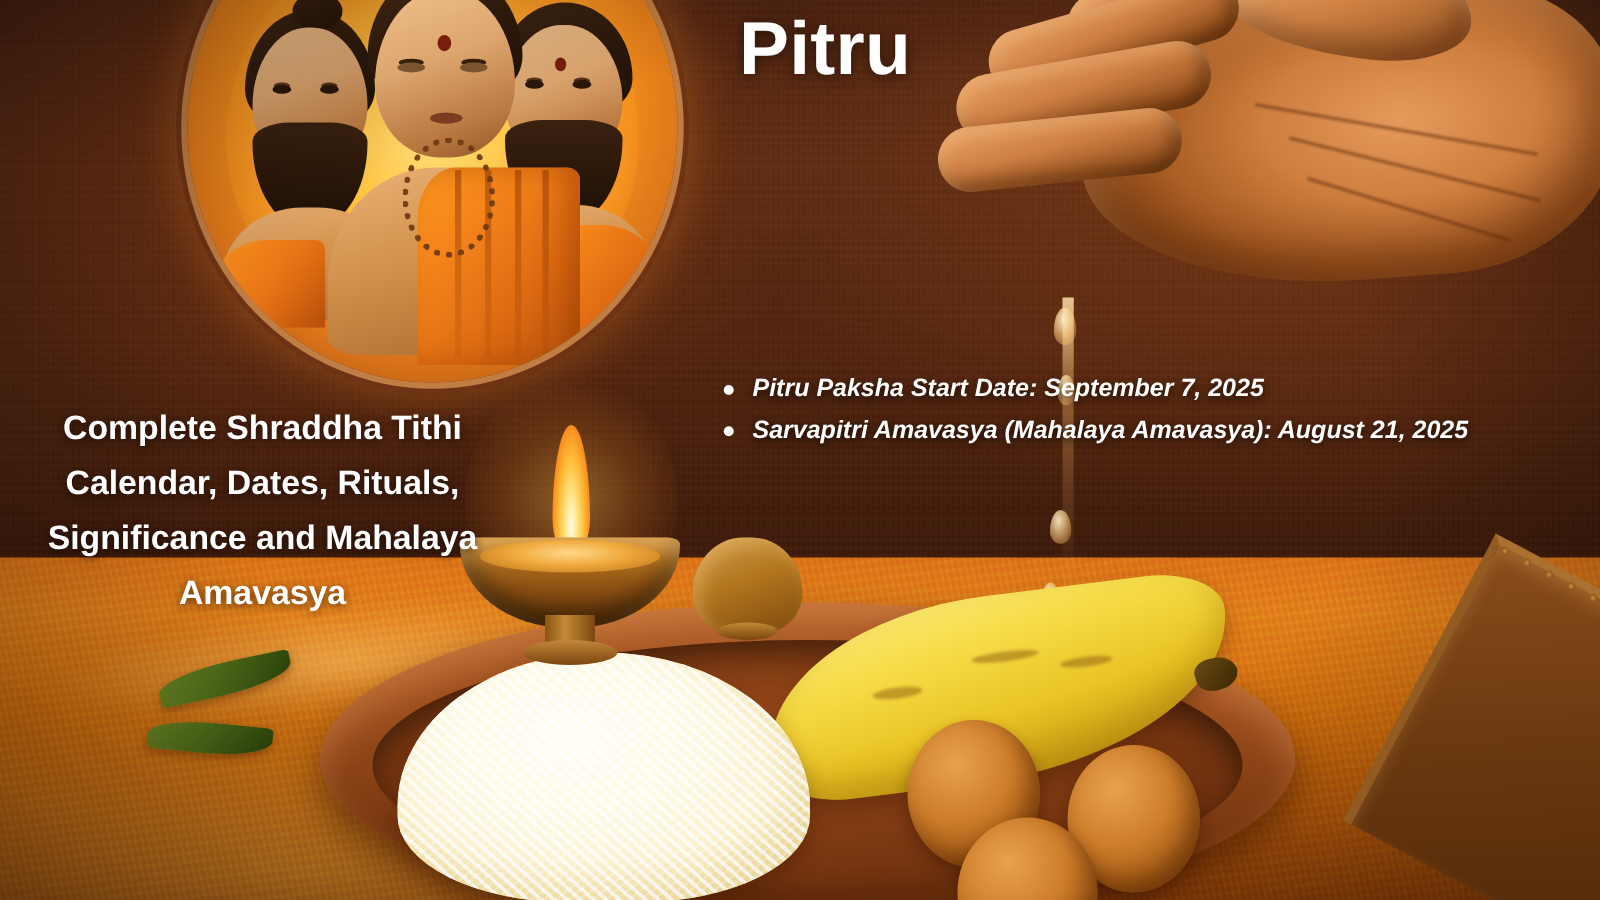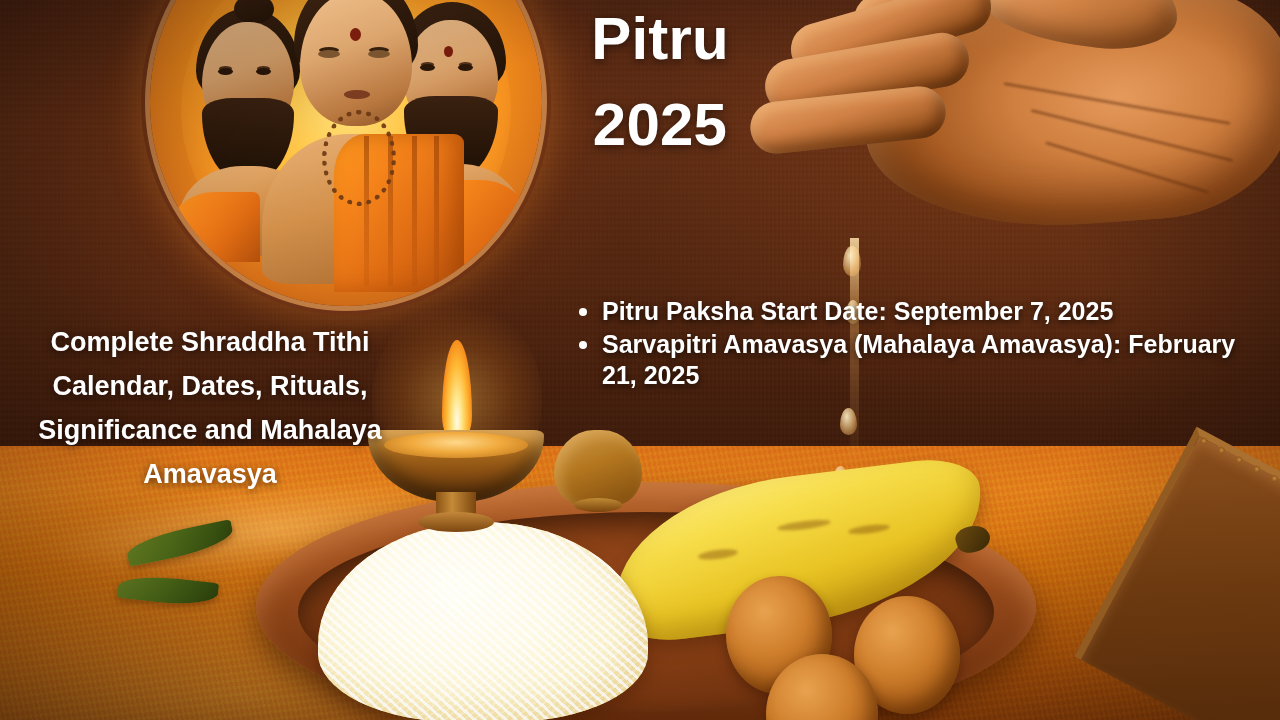--- a/index.html
+++ b/index.html
@@ -306,23 +306,24 @@
   #title .tl{ display:block; }
 
   #caption{
     position:absolute; left:-4px; top:320px; width:428px; z-index:6;
     color:#ffffff; font-size:27px; font-weight:700; line-height:44px;
     text-align:center; text-shadow:0 2px 8px rgba(0,0,0,.6);
   }
 
   #facts{ position:absolute; left:570px; top:296px; width:700px; z-index:6; list-style:none; }
   #facts li{
-    position:relative; color:#ffffff; font-size:25px; font-weight:700;
+    position:relative; color:#ffffff; font-size:20px; font-weight:700;
     line-height:31px; padding-left:32px; margin-bottom:2px;
     text-shadow:0 2px 7px rgba(0,0,0,.72);
+    font-style:italic;
   }
   #facts li::before{
     content:""; position:absolute; left:9px; top:12px;
     width:8px; height:8px; border-radius:50%; background:#ffffff;
   }
 </style>
 </head>
 <body>
 
 <div id="poster">
@@ -428,23 +429,22 @@
     <div class="pinda" id="p1"></div>
     <div class="pinda" id="p2"></div>
     <div class="pinda" id="p3"></div>
     <div class="rice"></div>
   </div>
 
   <div class="vignette"></div>
 
   <div id="title">
     <span class="tl">Pitru</span>
-    <span class="tl">2025</span>
   </div>
 
   <div id="caption">Complete Shraddha Tithi Calendar, Dates, Rituals, Significance and Mahalaya Amavasya</div>
 
   <ul id="facts">
     <li>Pitru Paksha Start Date: September 7, 2025</li>
-    <li>Sarvapitri Amavasya (Mahalaya Amavasya): February 21, 2025</li>
+    <li>Sarvapitri Amavasya (Mahalaya Amavasya): August 21, 2025</li>
   </ul>
 
 </div>
 
 </body></html>

